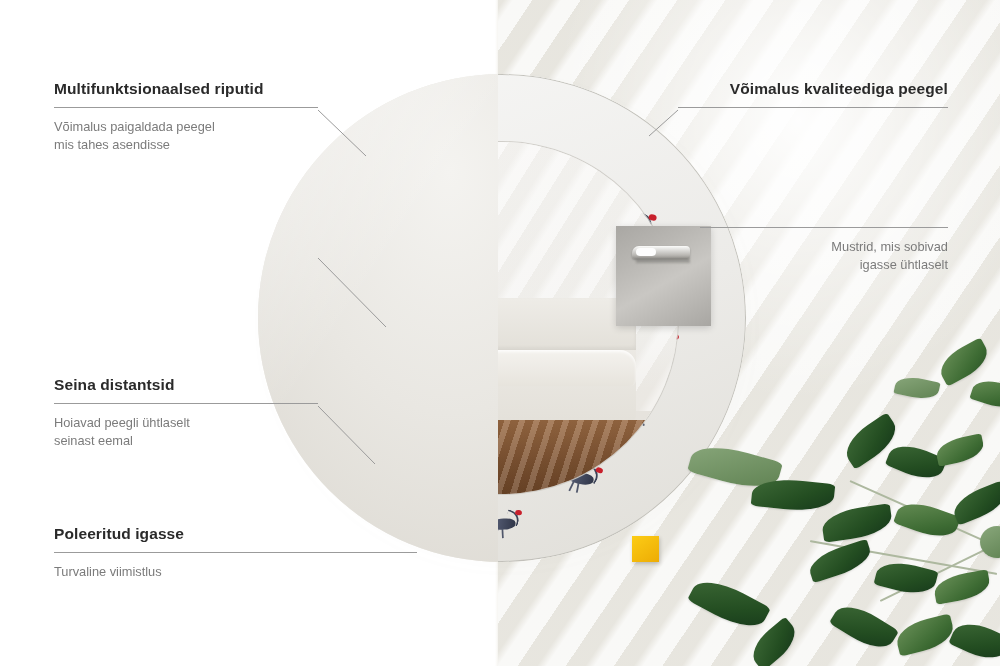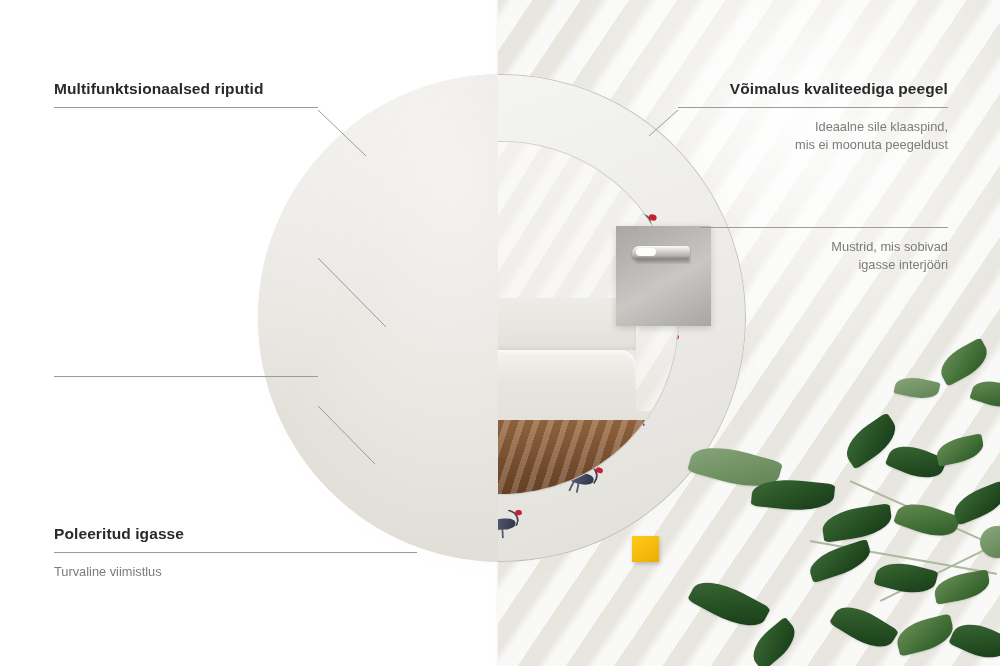--- a/index.html
+++ b/index.html
@@ -332,44 +332,47 @@
       <path d="M318,110 L366,156"></path>
       <path d="M318,258 L386,327"></path>
       <path d="M318,406 L375,464"></path>
       <path d="M678,110 L649,136"></path>
     </g>
   </svg>
 
   <div class="callout left" style="top:80px;">
     <h3>Multifunktsionaalsed riputid</h3>
     <div class="rule"></div>
+    <p>Võimalus paigaldada peegel
+mis tahes asendisse</p>
   </div>
 
 
   <div class="callout left" style="top:376px;">
+    <h3>Seina distantsid</h3>
     <div class="rule"></div>
+    <p>Hoiavad peegli ühtlaselt
+seinast eemal</p>
   </div>
 
   <div class="callout left" style="top:525px;width:363px;">
     <h3>Poleeritud igasse</h3>
     <div class="rule"></div>
     <p>Turvaline viimistlus</p>
   </div>
 
   <div class="callout right" style="left:678px;top:80px;width:270px;">
     <h3>Võimalus kvaliteediga peegel</h3>
     <div class="rule"></div>
-    <p>Ideaalne sile klaaspind,
-mis ei moonuta peegeldust</p>
   </div>
 
   <div class="callout right" style="left:700px;top:227px;width:248px;">
     <div class="rule"></div>
     <p>Mustrid, mis sobivad
-igasse interjööri</p>
+igasse ühtlaselt</p>
   </div>
 
   <div class="foliage">
     <div class="stem" style="left:160px;top:150px;width:150px;transform:rotate(24deg);"></div>
     <div class="stem" style="left:120px;top:210px;width:190px;transform:rotate(10deg);"></div>
     <div class="stem" style="left:190px;top:270px;width:130px;transform:rotate(-26deg);"></div>
 
     <div class="leaf lite" style="left:248px;top:18px;width:52px;height:28px;transform:rotate(-28deg);"></div>
     <div class="leaf pale" style="left:205px;top:48px;width:44px;height:20px;transform:rotate(12deg);"></div>
     <div class="leaf lite" style="left:282px;top:52px;width:46px;height:24px;transform:rotate(18deg);"></div>

